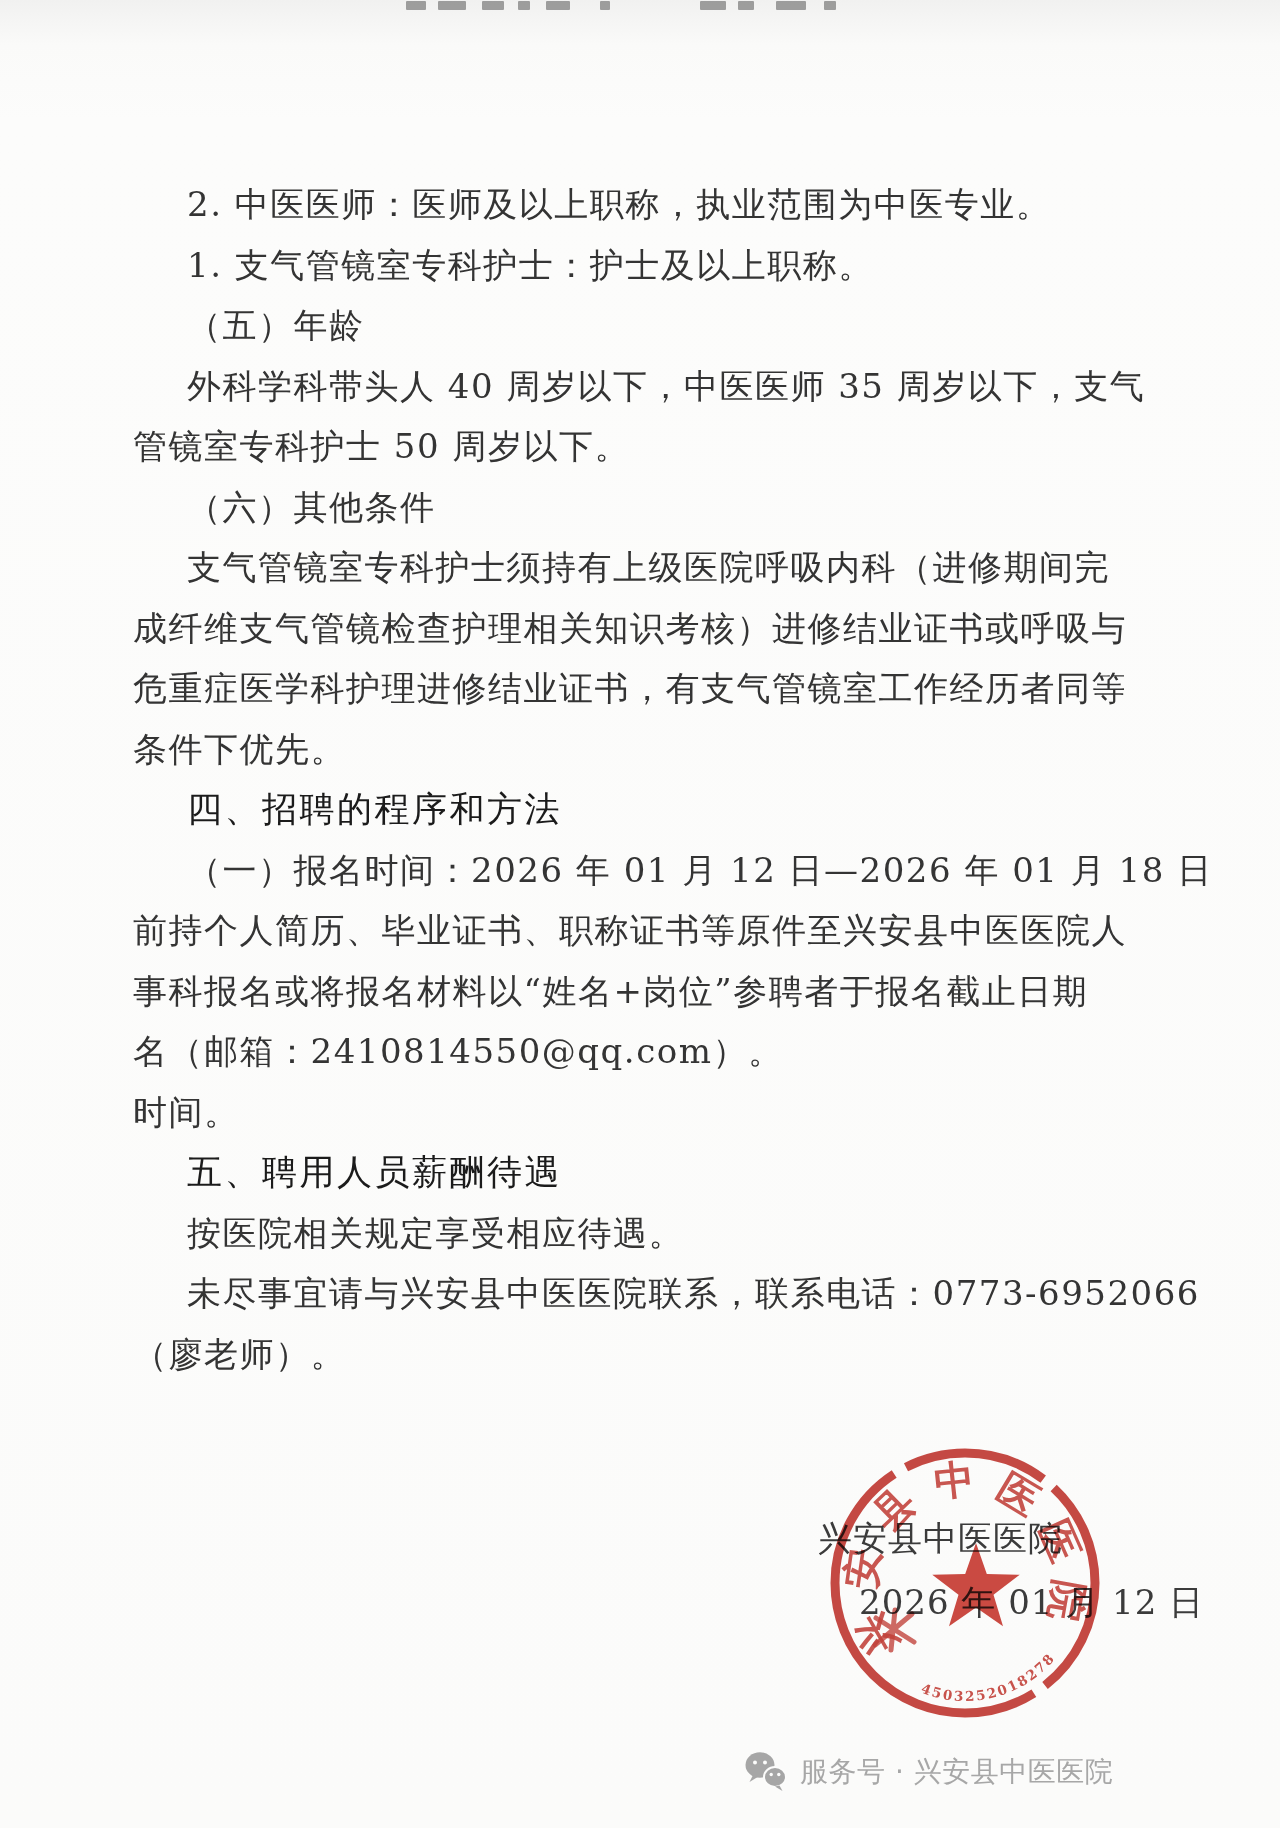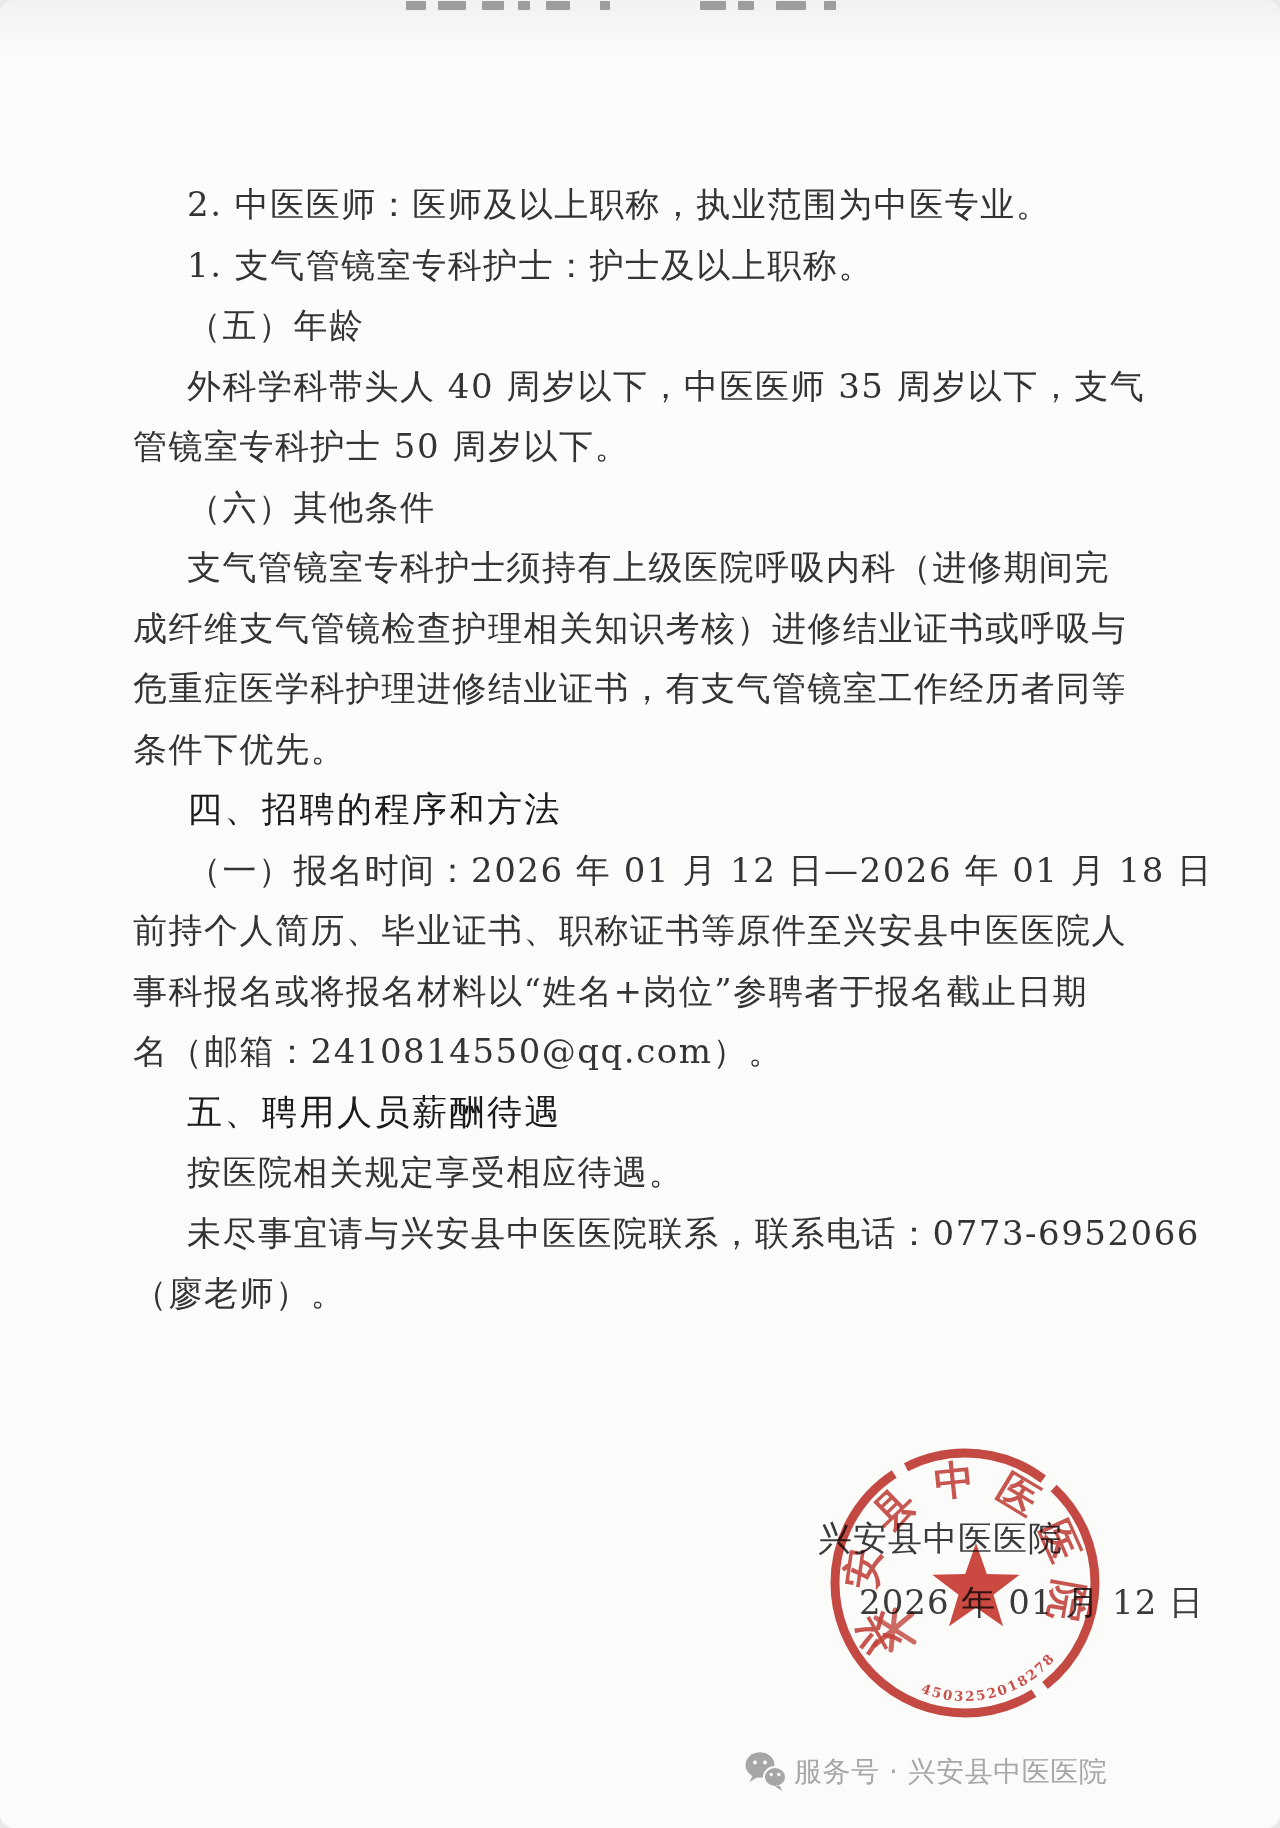--- a/index.html
+++ b/index.html
@@ -1,20 +1,19 @@
 <!DOCTYPE html>
 <html><head>
 <meta charset="utf-8">
 <style>
   html,body{margin:0;padding:0;background:#e9e9e9;}
   .page{
     position:relative;width:1280px;height:1828px;overflow:hidden;
     background:linear-gradient(180deg,#f1f1f0 0px,#fafaf9 45px,#fcfcfb 120px,#fbfbfa 100%);
     font-family:"DejaVu Serif",serif;
-    border-radius:14px;
   }
   
   .top-cut{position:absolute;top:0;left:0;width:100%;height:14px;}
   .top-cut i{position:absolute;top:1px;height:9px;background:#6f6f6f;opacity:.65;border-radius:1px;display:block;}
   
   .doc{position:absolute;left:133px;top:174px;width:1024px;color:#333231;}
   .ln{
     height:60.5px;line-height:60.5px;font-size:34px;letter-spacing:1.5px;
     white-space:nowrap;color:#343434;
   }
@@ -23,21 +22,21 @@
     font-family:"DejaVu Sans",sans-serif;font-weight:400;color:#1b1b1b;
     font-size:35px;letter-spacing:2.5px;
   }
   
   .sig-name{position:absolute;left:818px;top:1516px;font-size:34px;letter-spacing:1px;color:#3b3b3b;white-space:nowrap;}
   .sig-date{position:absolute;left:818px;top:1580px;font-size:34px;letter-spacing:1px;color:#3b3b3b;white-space:nowrap;margin-left:41px;}
   
   .seal{position:absolute;left:815px;top:1433px;width:300px;height:300px;mix-blend-mode:multiply;opacity:.93;}
   .seal svg{font-family:"DejaVu Serif",serif;}
   
-  .footer{position:absolute;left:744px;top:1748px;height:48px;display:flex;align-items:center;gap:8px;}
+  .footer{position:absolute;left:744px;top:1748px;height:48px;display:flex;align-items:center;gap:14px;}
   .footer-label{
     font-family:"DejaVu Sans",sans-serif;font-size:28px;color:#a7a7a7;letter-spacing:.5px;white-space:nowrap;
   }
   .wx{display:inline-block;width:42px;height:42px;}
 </style>
 </head>
 <body>
 
 <div class="page">
 
@@ -63,20 +62,21 @@
     <div class="ln indent">（六）其他条件</div>
     <div class="ln indent">支气管镜室专科护士须持有上级医院呼吸内科（进修期间完</div>
     <div class="ln">成纤维支气管镜检查护理相关知识考核）进修结业证书或呼吸与</div>
     <div class="ln">危重症医学科护理进修结业证书，有支气管镜室工作经历者同等</div>
     <div class="ln">条件下优先。</div>
     <div class="ln indent heading">四、招聘的程序和方法</div>
     <div class="ln indent">（一）报名时间：2026 年 01 月 12 日—2026 年 01 月 18 日</div>
     <div class="ln">前持个人简历、毕业证书、职称证书等原件至兴安县中医医院人</div>
     <div class="ln">事科报名或将报名材料以“姓名+岗位”参聘者于报名截止日期</div>
     <div class="ln">名（邮箱：2410814550@qq.com）。</div>
+    <div class="ln">时间。</div>
     <div class="ln indent heading">五、聘用人员薪酬待遇</div>
     <div class="ln indent">按医院相关规定享受相应待遇。</div>
     <div class="ln indent">未尽事宜请与兴安县中医医院联系，联系电话：0773-6952066</div>
     <div class="ln">（廖老师）。</div>
   </main>
 
   <div class="sig-name">兴安县中医医院</div>
   <div class="sig-date">2026 年 01 月 12 日</div>
 
   <div class="seal">

